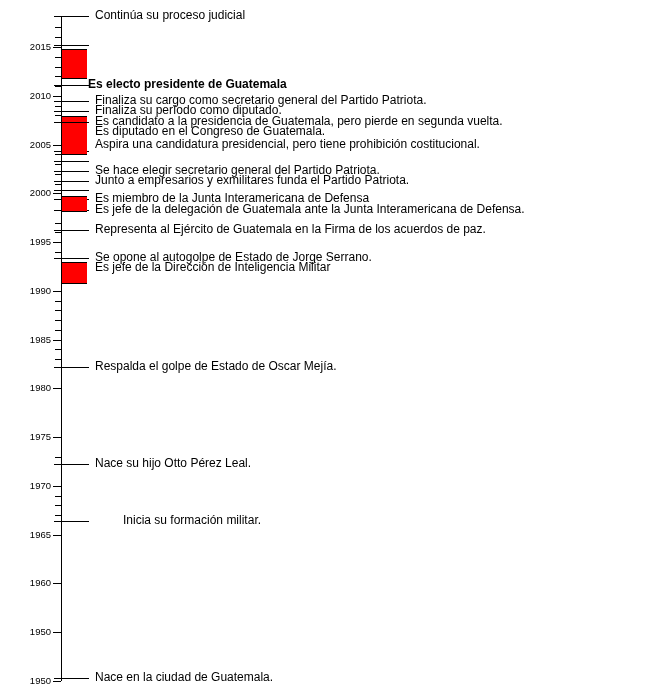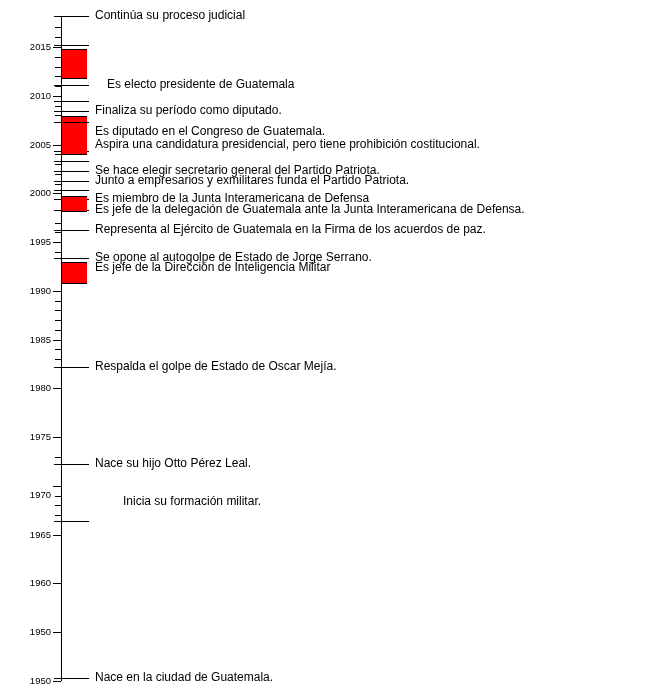--- a/index.html
+++ b/index.html
@@ -33,21 +33,21 @@
     <div class="ylab" style="left: 17px; top: 236.08px; width: 34px; text-align: right; color: rgb(0, 0, 0);">1995</div>
     <div style="left: 53px; top: 290.85px; width: 8px; height: 1px; background: rgb(0, 0, 0);"></div>
     <div class="ylab" style="left: 17px; top: 284.85px; width: 34px; text-align: right; color: rgb(0, 0, 0);">1990</div>
     <div style="left: 53px; top: 339.62px; width: 8px; height: 1px; background: rgb(0, 0, 0);"></div>
     <div class="ylab" style="left: 17px; top: 333.62px; width: 34px; text-align: right; color: rgb(0, 0, 0);">1985</div>
     <div style="left: 53px; top: 388.39px; width: 8px; height: 1px; background: rgb(0, 0, 0);"></div>
     <div class="ylab" style="left: 17px; top: 382.39px; width: 34px; text-align: right; color: rgb(0, 0, 0);">1980</div>
     <div style="left: 53px; top: 437.16px; width: 8px; height: 1px; background: rgb(0, 0, 0);"></div>
     <div class="ylab" style="left: 17px; top: 431.16px; width: 34px; text-align: right; color: rgb(0, 0, 0);">1975</div>
     <div style="left: 53px; top: 485.93px; width: 8px; height: 1px; background: rgb(0, 0, 0);"></div>
-    <div class="ylab" style="left: 17px; top: 479.93px; width: 34px; text-align: right; color: rgb(0, 0, 0); margin-top: 9px;">1970</div>
+    <div class="ylab" style="left: 17px; top: 479.93px; width: 34px; text-align: right; color: rgb(0, 0, 0);">1970</div>
     <div style="left: 53px; top: 534.7px; width: 8px; height: 1px; background: rgb(0, 0, 0);"></div>
     <div class="ylab" style="left: 17px; top: 528.7px; width: 34px; text-align: right; color: rgb(0, 0, 0);">1965</div>
     <div style="left: 53px; top: 583.47px; width: 8px; height: 1px; background: rgb(0, 0, 0);"></div>
     <div class="ylab" style="left: 17px; top: 577.47px; width: 34px; text-align: right; color: rgb(0, 0, 0);">1960</div>
     <div style="left: 53px; top: 632.24px; width: 8px; height: 1px; background: rgb(0, 0, 0);"></div>
     <div class="ylab" style="left: 17px; top: 626.24px; width: 34px; text-align: right; color: rgb(0, 0, 0);">1950</div>
     <div style="left: 53px; top: 681.01px; width: 8px; height: 1px; background: rgb(0, 0, 0);"></div>
     <div class="ylab" style="left: 17px; top: 675.01px; width: 34px; text-align: right; color: rgb(0, 0, 0);">1950</div>
     <div style="left: 55px; top: 27.492px; width: 6px; height: 1px; background: rgb(0, 0, 0);"></div>
     <div style="left: 55px; top: 37.246px; width: 6px; height: 1px; background: rgb(0, 0, 0);"></div>
@@ -91,28 +91,30 @@
     <div style="left: 54px; top: 367px; width: 35px; height: 1px; background: rgb(0, 0, 0);"></div>
     <div style="left: 54px; top: 464px; width: 35px; height: 1px; background: rgb(0, 0, 0);"></div>
     <div style="left: 54px; top: 521px; width: 35px; height: 1px; background: rgb(0, 0, 0);"></div>
     <div style="left: 54px; top: 678px; width: 35px; height: 1px; background: rgb(0, 0, 0);"></div>
     <div style="left: 62px; top: 49px; width: 25px; height: 30px; background: rgb(255, 0, 0); border-top: 1px solid rgb(0, 0, 0); border-bottom: 1px solid rgb(0, 0, 0); box-sizing: border-box;"></div>
     <div style="left: 62px; top: 116px; width: 25px; height: 39px; background: rgb(255, 0, 0); border-top: 1px solid rgb(0, 0, 0); border-bottom: 1px solid rgb(0, 0, 0); box-sizing: border-box;"></div>
     <div style="left: 62px; top: 196px; width: 25px; height: 16px; background: rgb(255, 0, 0); border-top: 1px solid rgb(0, 0, 0); border-bottom: 1px solid rgb(0, 0, 0); box-sizing: border-box;"></div>
     <div style="left: 62px; top: 262px; width: 25px; height: 22px; background: rgb(255, 0, 0); border-top: 1px solid rgb(0, 0, 0); border-bottom: 1px solid rgb(0, 0, 0); box-sizing: border-box;"></div>
     <div style="left: 54px; top: 122px; width: 35px; height: 1px; background: rgb(0, 0, 0);"></div>
     <div class="txt" style="left: 95px; top: 10px; color: rgb(0, 0, 0);">Continúa su proceso judicial</div>
-    <div class="txt" style="left: 107px; top: 79px; color: rgb(0, 0, 0);">Es electo presidente de Guatemala</div>
+    <div class="txt" style="left: 88px; top: 79px; color: rgb(0, 0, 0); font-weight: bold;">Es electo presidente de Guatemala</div>
+    <div class="txt" style="left: 95px; top: 95px; color: rgb(0, 0, 0);">Finaliza su cargo como secretario general del Partido Patriota.</div>
     <div class="txt" style="left: 95px; top: 105px; color: rgb(0, 0, 0);">Finaliza su período como diputado.</div>
+    <div class="txt" style="left: 95px; top: 116px; color: rgb(0, 0, 0);">Es candidato a la presidencia de Guatemala, pero pierde en segunda vuelta.</div>
     <div class="txt" style="left: 95px; top: 126px; color: rgb(0, 0, 0);">Es diputado en el Congreso de Guatemala.</div>
     <div class="txt" style="left: 95px; top: 139px; color: rgb(0, 0, 0);">Aspira una candidatura presidencial, pero tiene prohibición costitucional.</div>
     <div class="txt" style="left: 95px; top: 165px; color: rgb(0, 0, 0);">Se hace elegir secretario general del Partido Patriota.</div>
     <div class="txt" style="left: 95px; top: 175px; color: rgb(0, 0, 0);">Junto a empresarios y exmilitares funda el Partido Patriota.</div>
     <div class="txt" style="left: 95px; top: 193px; color: rgb(0, 0, 0);">Es miembro de la Junta Interamericana de Defensa</div>
     <div class="txt" style="left: 95px; top: 204px; color: rgb(0, 0, 0);">Es jefe de la delegación de Guatemala ante la Junta Interamericana de Defensa.</div>
     <div class="txt" style="left: 95px; top: 224px; color: rgb(0, 0, 0);">Representa al Ejército de Guatemala en la Firma de los acuerdos de paz.</div>
     <div class="txt" style="left: 95px; top: 252px; color: rgb(0, 0, 0);">Se opone al autogolpe de Estado de Jorge Serrano.</div>
     <div class="txt" style="left: 95px; top: 262px; color: rgb(0, 0, 0); text-align: right;">Es jefe de la Dirección de Inteligencia Militar</div>
     <div class="txt" style="left: 95px; top: 361px; color: rgb(0, 0, 0);">Respalda el golpe de Estado de Oscar Mejía.</div>
     <div class="txt" style="left: 95px; top: 458px; color: rgb(0, 0, 0);">Nace su hijo Otto Pérez Leal.</div>
-    <div class="txt" style="left: 95px; top: 496px; color: rgb(0, 0, 0); padding-left: 28px;">Inicia su formación militar.</div>
+    <div class="txt" style="left: 95px; top: 515px; color: rgb(0, 0, 0); padding-left: 28px;">Inicia su formación militar.</div>
     <div class="txt" style="left: 95px; top: 672px; color: rgb(0, 0, 0);">Nace en la ciudad de Guatemala.</div>
   </div>
 
 </body></html>

